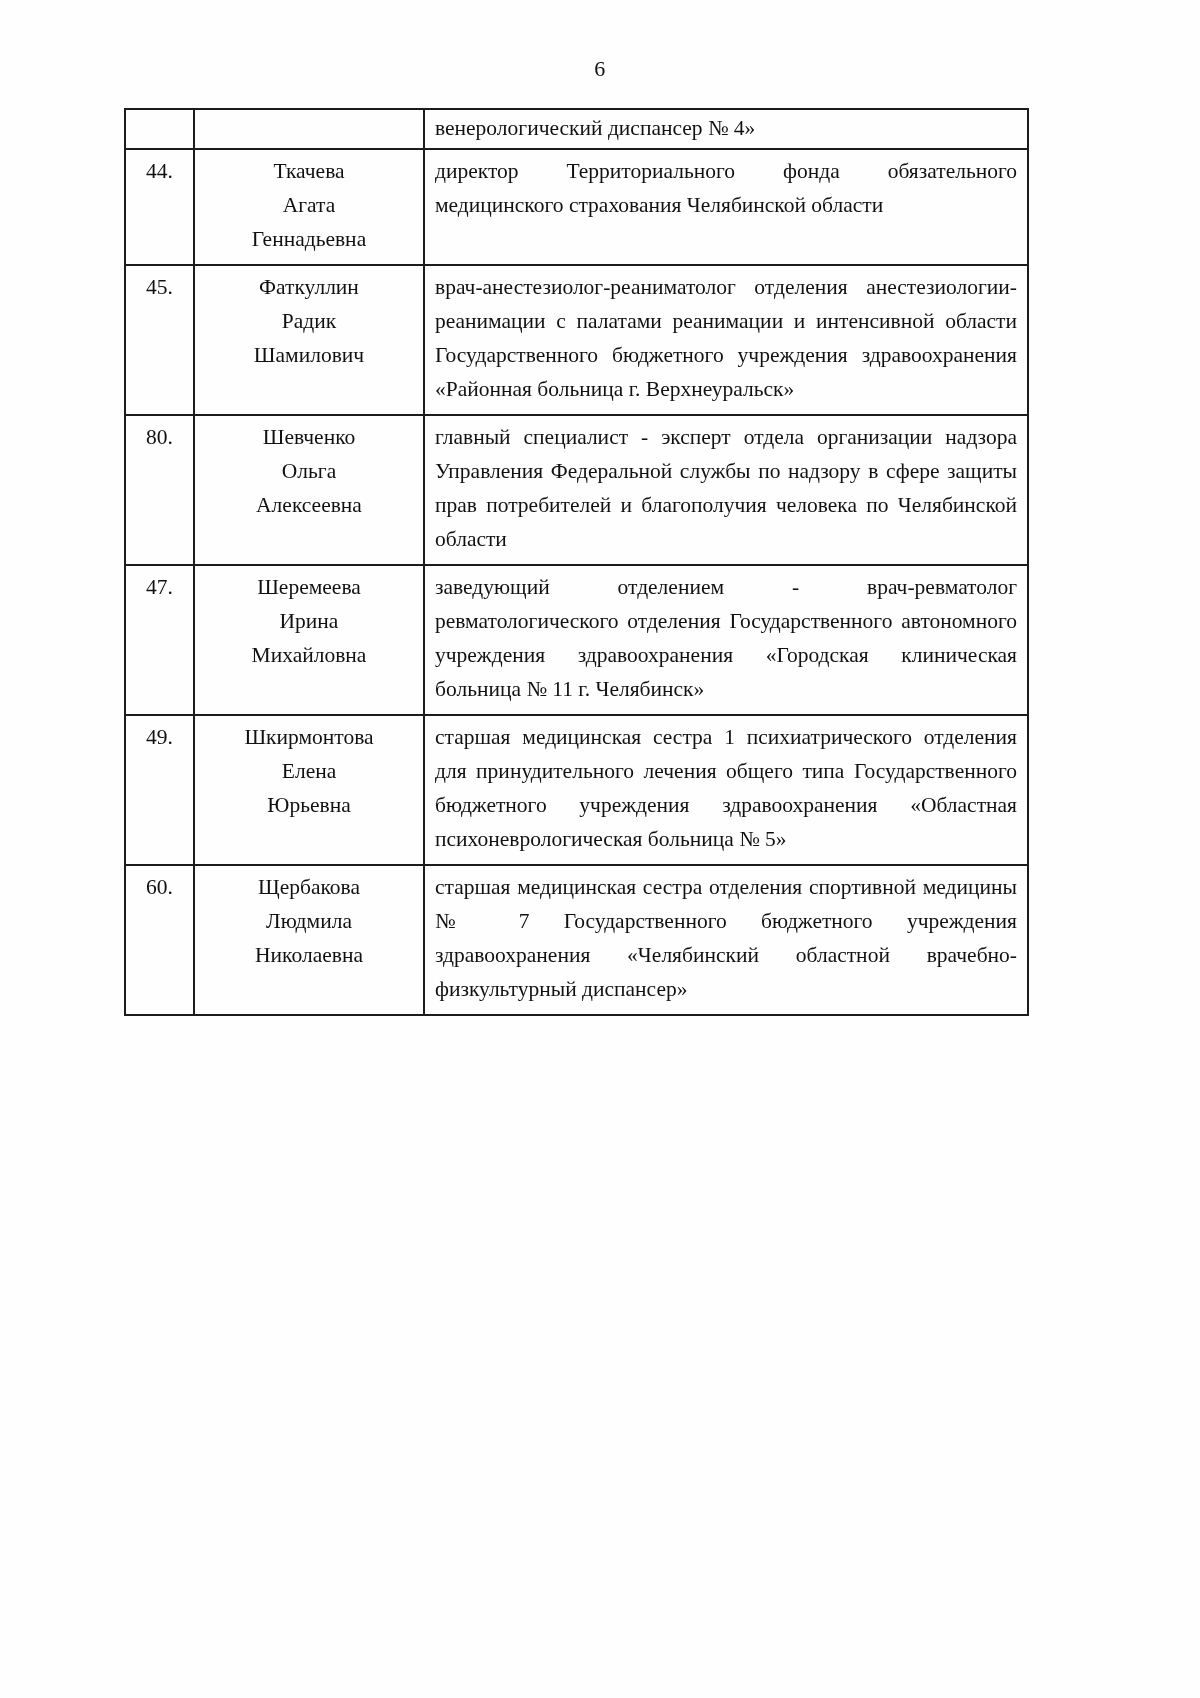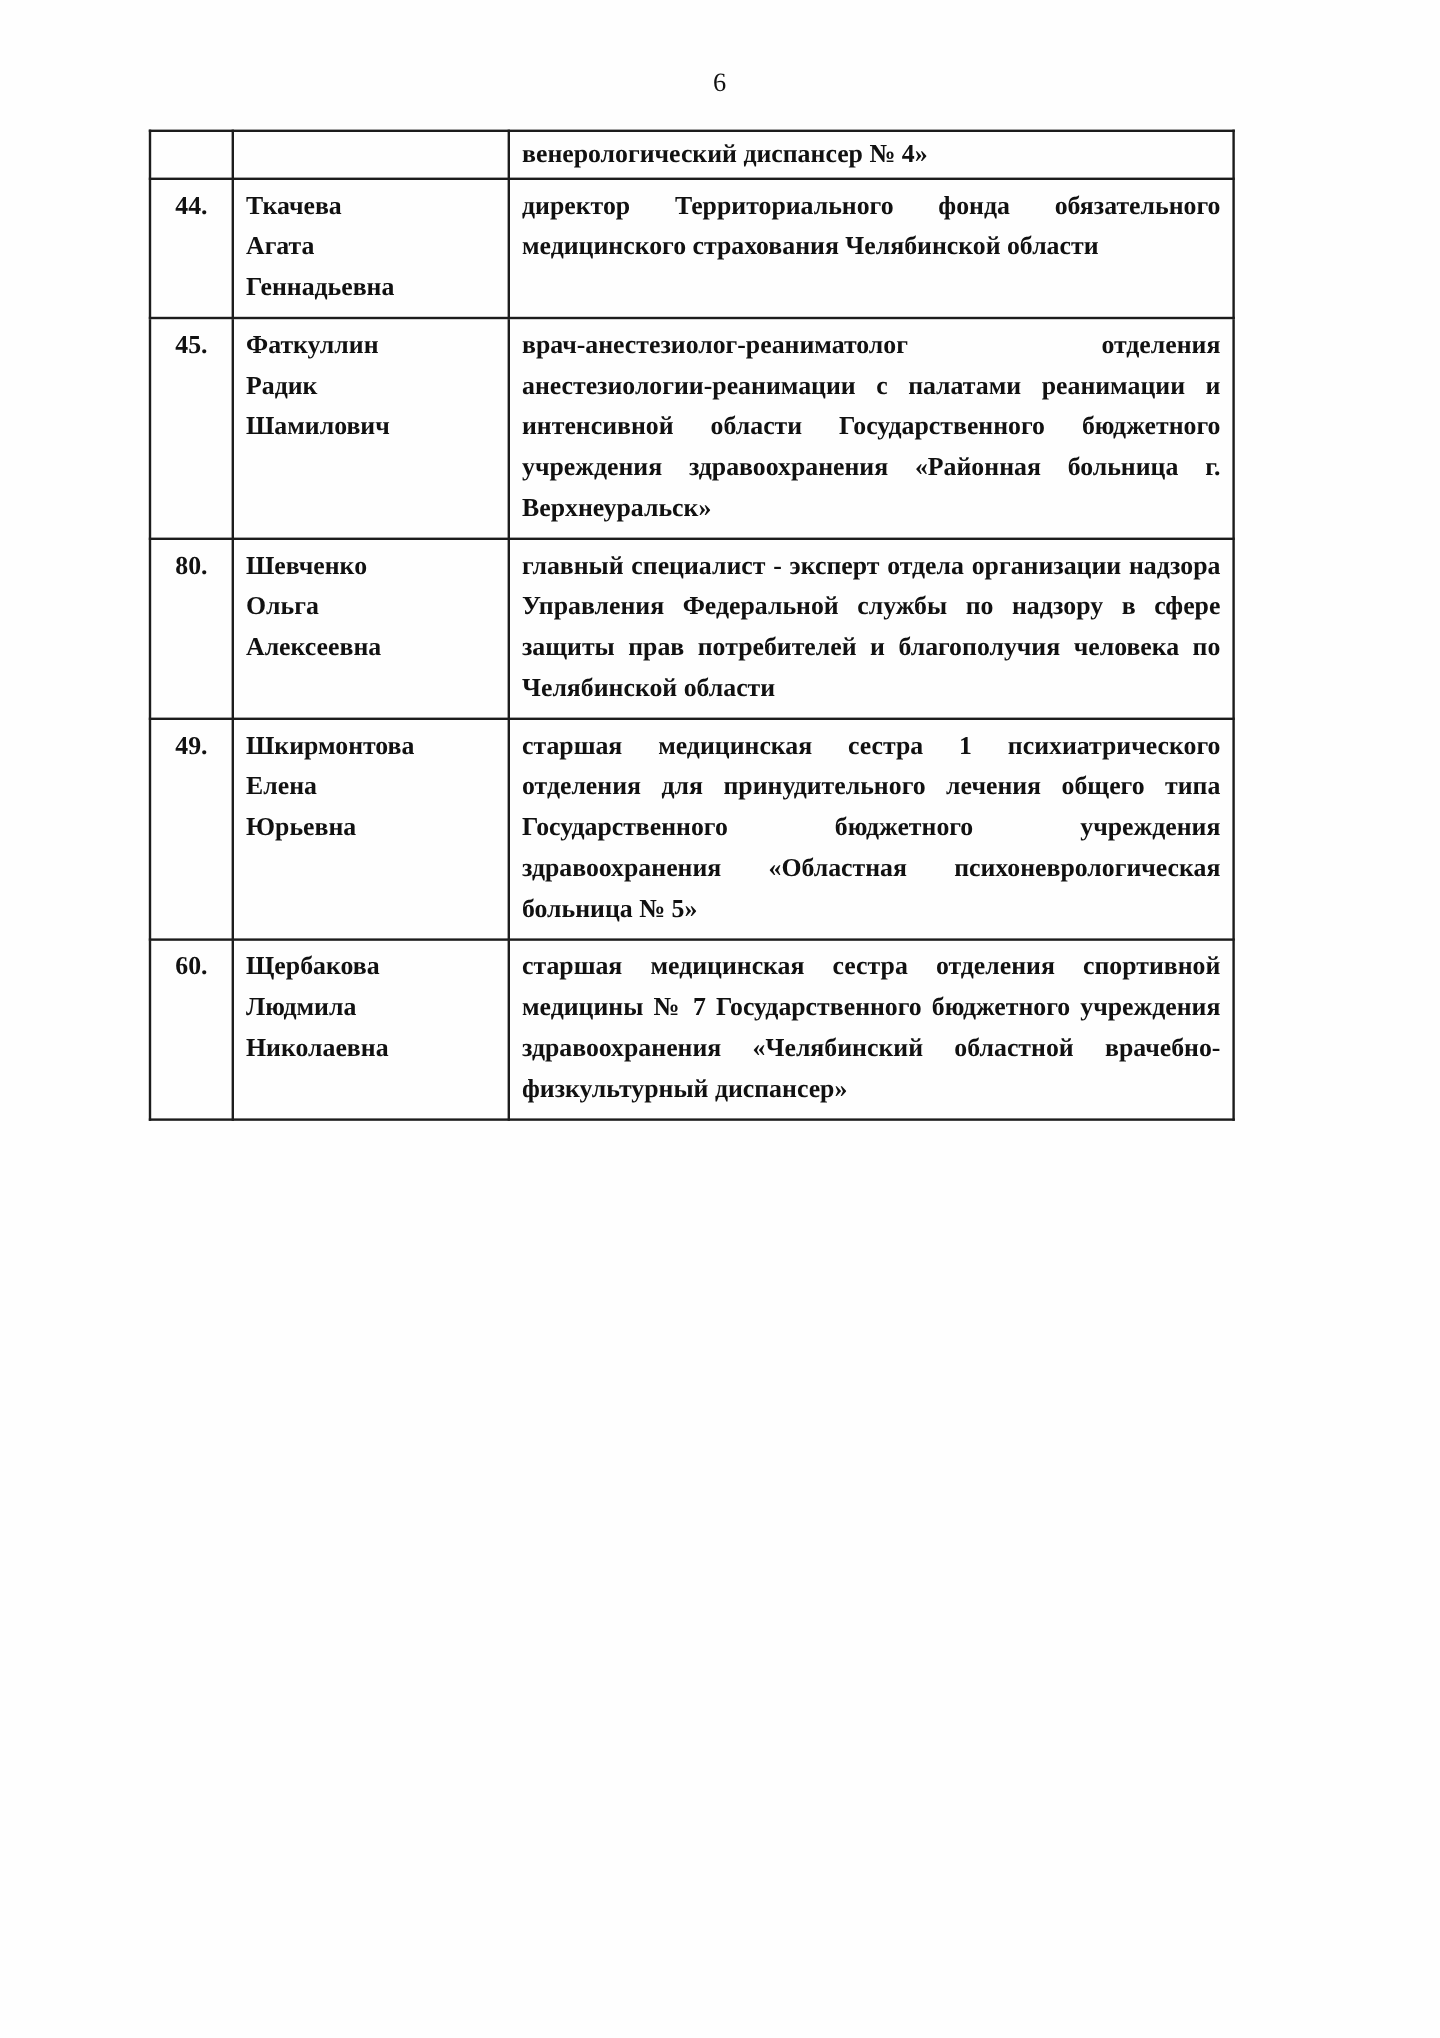--- a/index.html
+++ b/index.html
@@ -28,33 +28,33 @@
     width: 897px;
     margin-left: 124px;
     margin-top: 26px;
     font-size: 21.5px;
     line-height: 34px;
   }
   table.doc-table td {
     border: 2px solid #1c1c1c;
     vertical-align: top;
     padding: 4px 10px 8px 10px;
-    font-weight: bold;
   }
   td.col-num {
     width: 47px;
     text-align: center;
     padding-left: 2px;
     padding-right: 2px;
     margin-left: 11px;
   }
   td.col-name {
     width: 208px;
     white-space: pre-line;
     padding-left: 14px;
+    text-align: center;
   }
   td.col-pos {
     width: 582px;
     text-align: justify;
     padding-left: 14px;
     padding-right: 12px;
   }
   tr.partial-row td {
     padding-top: 1px;
     padding-bottom: 3px;
@@ -92,20 +92,27 @@
       </tr>
 
       <tr>
         <td class="col-num">80.</td>
         <td class="col-name">Шевченко
 Ольга
 Алексеевна</td>
         <td class="col-pos">главный специалист - эксперт отдела организации надзора Управления Федеральной службы по надзору в сфере защиты прав потребителей и благополучия человека по Челябинской области</td>
       </tr>
 
+      <tr>
+        <td class="col-num">47.</td>
+        <td class="col-name">Шеремеева
+Ирина
+Михайловна</td>
+        <td class="col-pos">заведующий отделением - врач-ревматолог ревматологического отделения Государственного автономного учреждения здравоохранения «Городская клиническая больница № 11 г. Челябинск»</td>
+      </tr>
 
 
       <tr>
         <td class="col-num">49.</td>
         <td class="col-name">Шкирмонтова
 Елена
 Юрьевна</td>
         <td class="col-pos">старшая медицинская сестра 1 психиатрического отделения для принудительного лечения общего типа Государственного бюджетного учреждения здравоохранения «Областная психоневрологическая больница № 5»</td>
       </tr>
 

